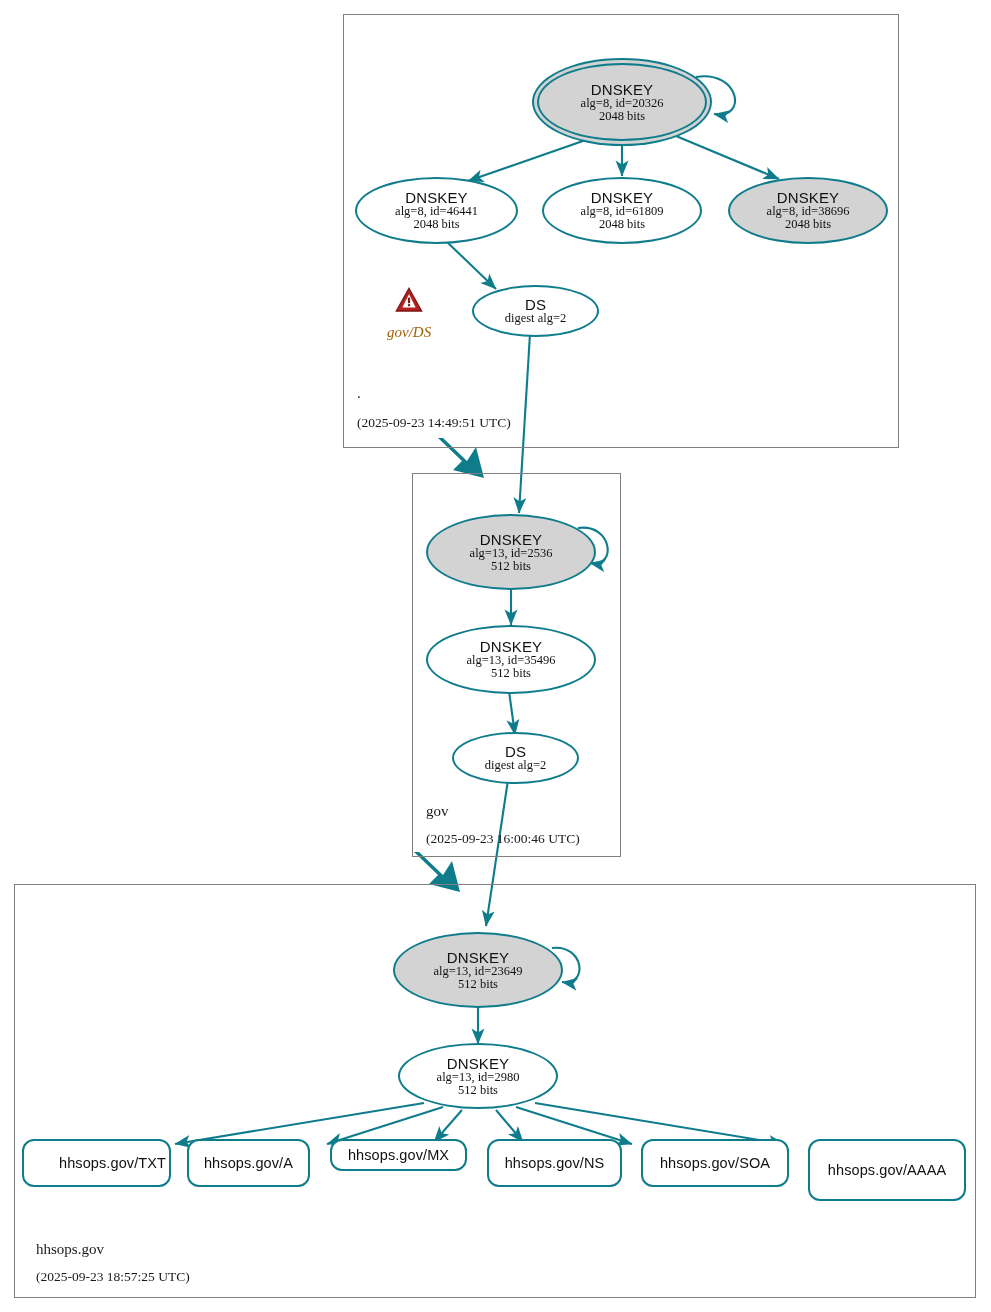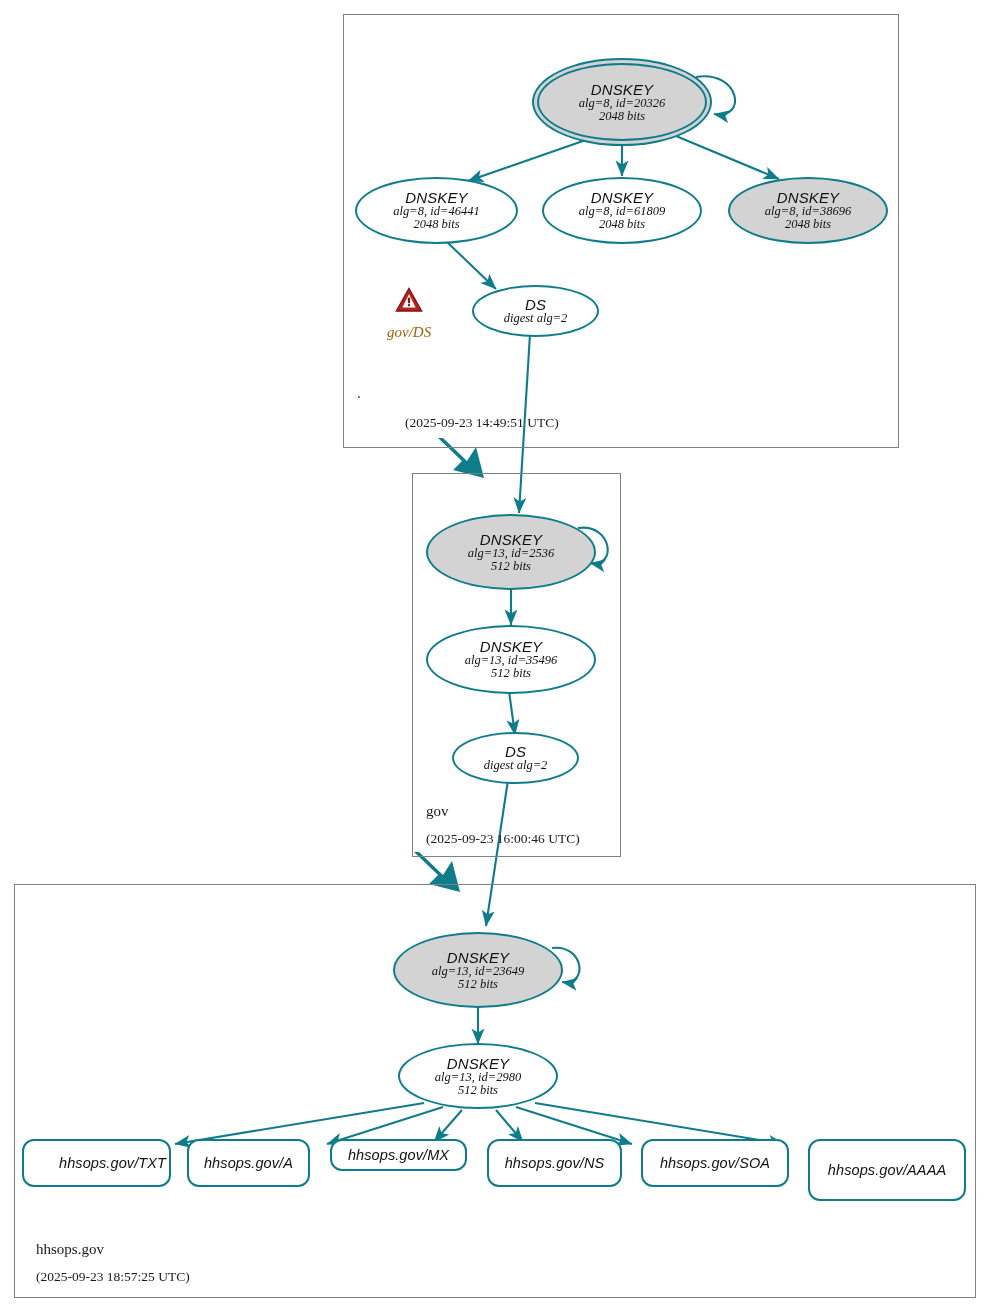--- a/index.html
+++ b/index.html
@@ -43,21 +43,20 @@
   }
   .node {
     position: absolute;
     box-sizing: border-box;
     display: flex;
     flex-direction: column;
     align-items: center;
     justify-content: center;
     text-align: center;
     line-height: 1.02;
-    font-style: italic;
   }
   .ellipse {
     border: 2px solid #0f7c8c;
     border-radius: 50%;
     background: #ffffff;
   }
   .ellipse.filled {
     background: #d3d3d3;
   }
   .ellipse.dbl {
@@ -145,21 +144,21 @@
   </g>
 
   <g fill="#0f7c8c">
     <path d="M443,438 L467,461 L476,447 L484,478 L453,470 L462,461 L438,438 z"></path>
     <path d="M419,852 L443,875 L452,861 L460,892 L429,884 L438,875 L414,852 z"></path>
   </g>
 </svg>
 
 <div class="zone-box" style="left:343px; top:14px; width:556px; height:434px;"></div>
 <div class="zone-label" style="left:357px; top:385px;">.</div>
-<div class="zone-time" style="left:357px; top:415px;margin-left:48px;">(2025-09-23 14:49:51 UTC)</div>
+<div class="zone-time" style="left:357px; top:415px;">(2025-09-23 14:49:51 UTC)</div>
 
 <div class="zone-box" style="left:412px; top:473px; width:209px; height:384px;"></div>
 <div class="zone-label" style="left:426px; top:803px;">gov</div>
 <div class="zone-time" style="left:426px; top:831px;">(2025-09-23 16:00:46 UTC)</div>
 
 <div class="zone-box" style="left:14px; top:884px; width:962px; height:414px;"></div>
 <div class="zone-label" style="left:36px; top:1241px;">hhsops.gov</div>
 <div class="zone-time" style="left:36px; top:1269px;">(2025-09-23 18:57:25 UTC)</div>
 
 <div class="node ellipse dbl filled" style="left:537px; top:63px; width:170px; height:78px;">

